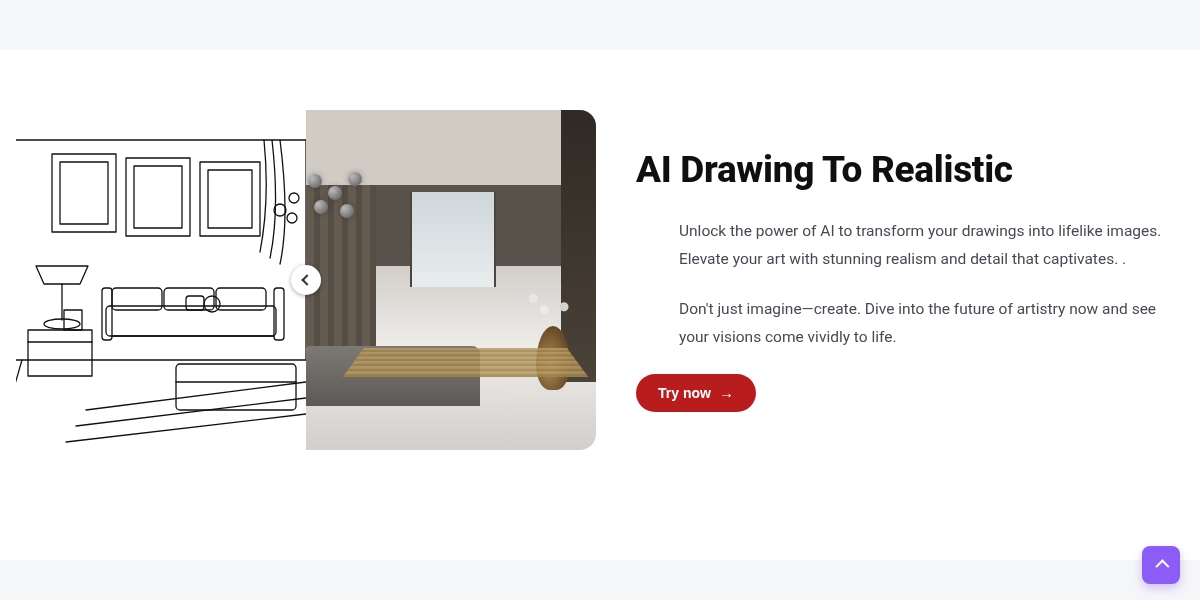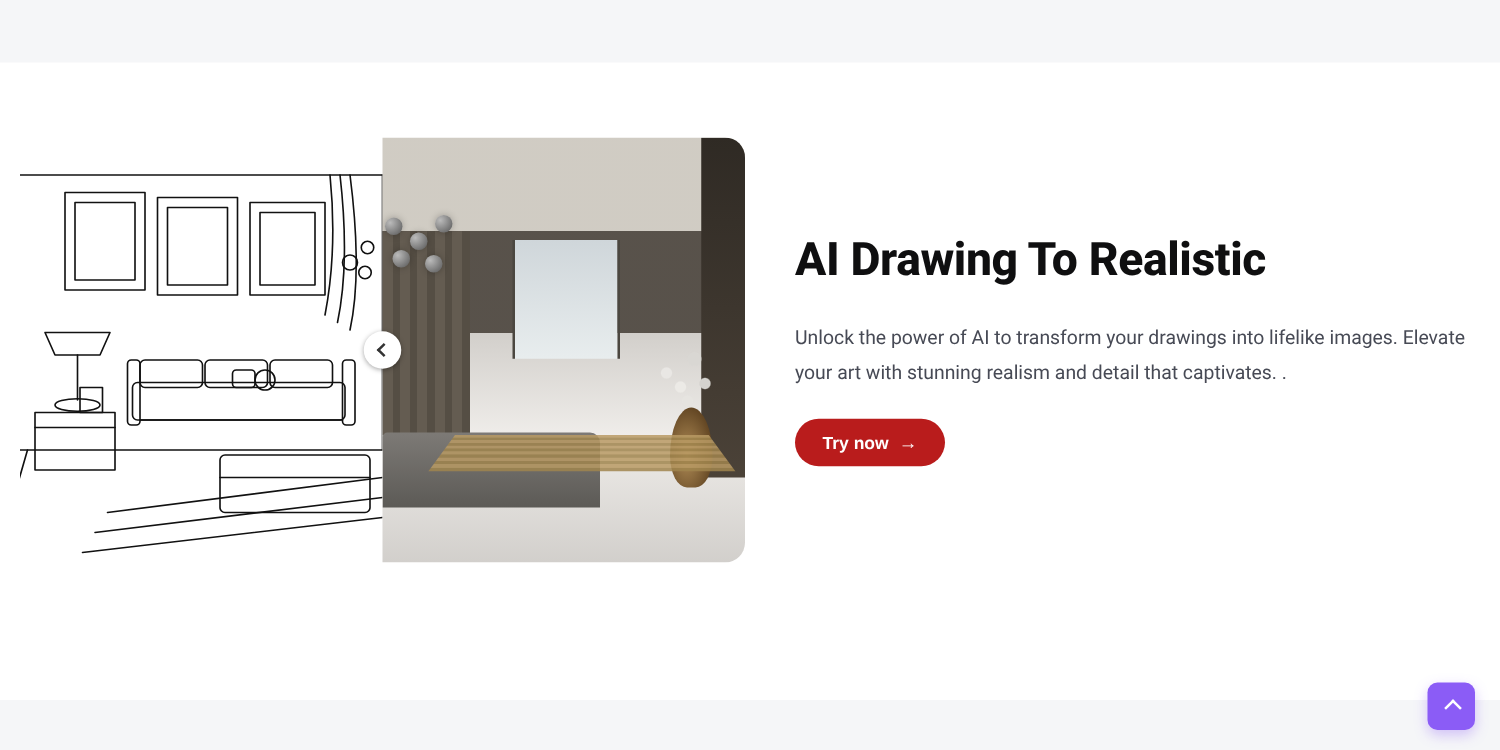--- a/index.html
+++ b/index.html
@@ -166,20 +166,21 @@
       line-height: 1.2;
       letter-spacing: -0.3px;
       margin-bottom: 26px;
       color: #0f0f10;
     }
     .content p {
       font-size: 15.5px;
       line-height: 1.8;
       color: #474a55;
       margin-bottom: 22px;
+      margin-left: 43px;
     }
     .try-btn {
       display: inline-flex;
       align-items: center;
       gap: 8px;
       background: #b91c1c;
       color: #fff;
       border: none;
       border-radius: 999px;
       padding: 11px 22px;
@@ -286,20 +287,21 @@
     </div>
     <div class="slider-handle">
       <span class="chev-l"></span>
 
     </div>
   </div>
 
   <div class="content">
     <h1>AI Drawing To Realistic</h1>
     <p>Unlock the power of AI to transform your drawings into lifelike images. Elevate your art with stunning realism and detail that captivates. .</p>
+    <p>Don't just imagine—create. Dive into the future of artistry now and see your visions come vividly to life.</p>
     <button class="try-btn">
       <span>Try now</span>
       <span class="arrow">→</span>
     </button>
   </div>
 </section>
 
 <div class="bottom-band"></div>
 
 <div class="scroll-top">

